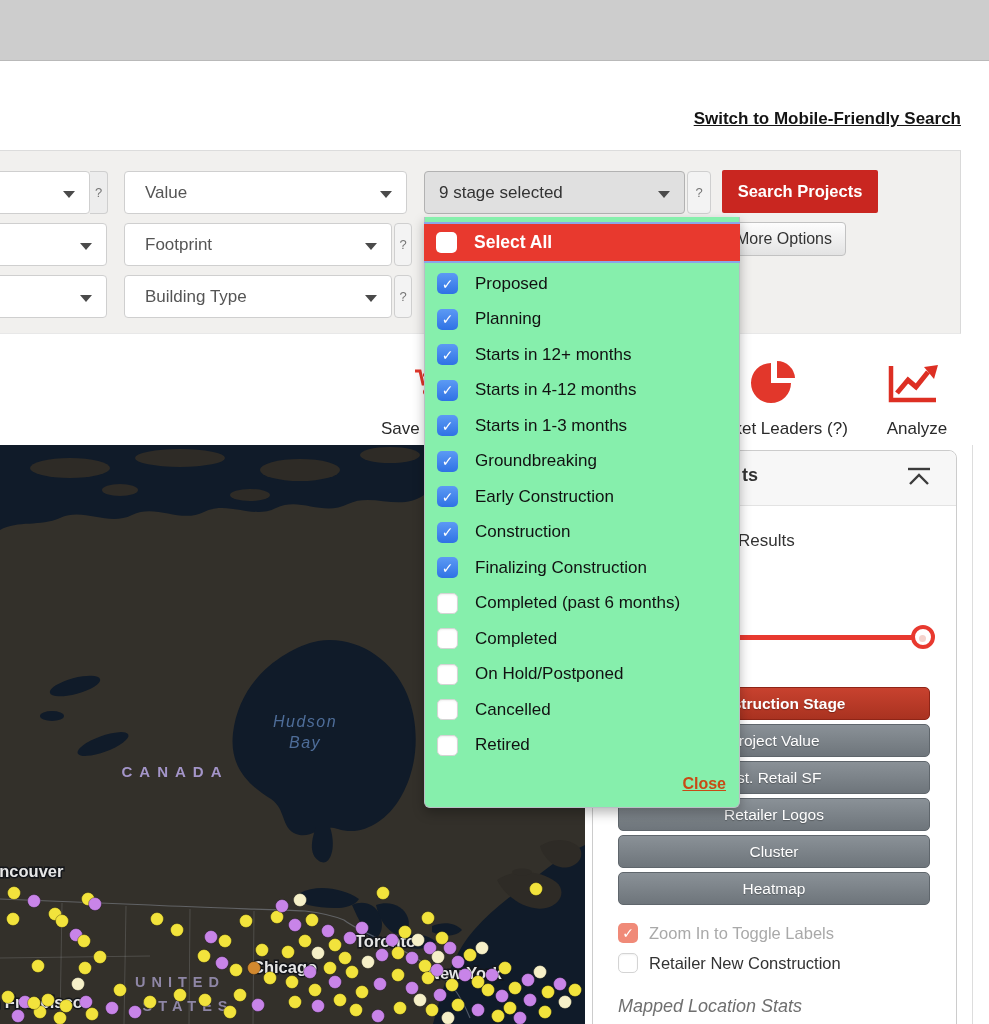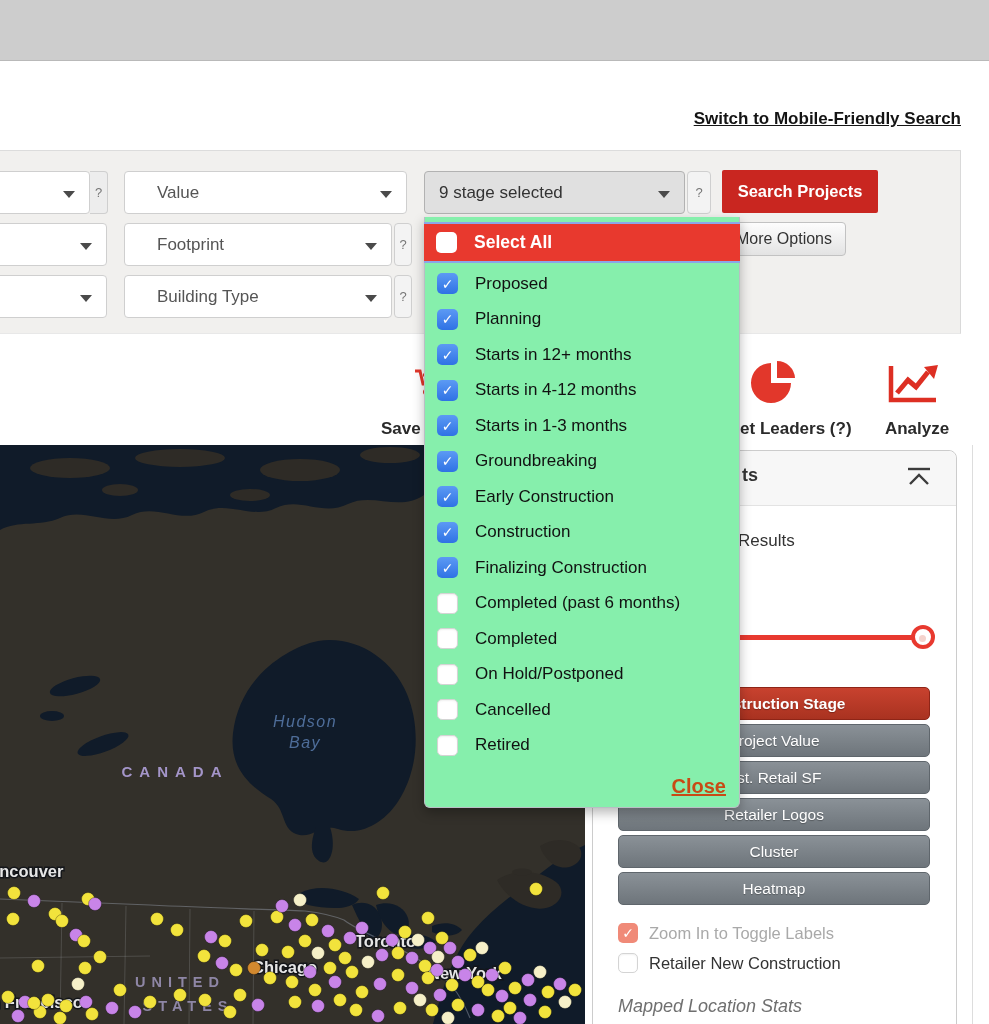--- a/index.html
+++ b/index.html
@@ -9,36 +9,36 @@
   
   .topbar{position:absolute;left:0;top:0;width:989px;height:60px;background:#cdcdcd;border-bottom:1px solid #b9b9b9;}
 
   .switch-link{position:absolute;top:109px;right:28px;font-size:17px;font-weight:bold;color:#141414;
                text-decoration:underline;cursor:pointer;}
 
   
   .filter-panel{position:absolute;left:0;top:150px;width:960px;height:182px;background:#f1f0ee;
                 border-top:1px solid #dcdcdc;border-right:1px solid #d9d9d9;border-bottom:1px solid #e8e8e8;}
   .sel{position:absolute;height:43px;background:#fff;border:1px solid #cfcfcf;border-radius:4px;
-       display:flex;align-items:center;box-sizing:border-box;font-size:17px;color:#555;padding-left:32px;}
+       display:flex;align-items:center;box-sizing:border-box;font-size:17px;color:#555;padding-left:20px;}
   .sel .arrow{position:absolute;right:14px;top:19px;width:0;height:0;border-left:6px solid transparent;
               border-right:6px solid transparent;border-top:7px solid #4a4a4a;}
   .sel-stage{background:#e0e0e0;border-color:#b2b2b2;color:#333;}
   .qbox{position:absolute;height:43px;box-sizing:border-box;border:1px solid #cfcfcf;background:#f3f3f3;
         border-radius:4px;display:flex;align-items:center;justify-content:center;font-size:13px;color:#777;}
   .qbox.attached{border-radius:0 4px 4px 0;border-left:none;background:#ededed;}
   .btn-search{position:absolute;left:722px;top:170px;width:156px;height:43px;background:#c92620;color:#fff;
               font-size:16.5px;font-weight:bold;border:none;border-radius:2px;display:flex;align-items:center;
               justify-content:center;cursor:pointer;}
   .btn-more{position:absolute;left:722px;top:222px;width:124px;height:34px;
             background:linear-gradient(#fdfdfd,#e3e3e3);border:1px solid #c2c2c2;border-radius:4px;
             font-size:16px;color:#333;display:flex;align-items:center;justify-content:center;box-sizing:border-box;cursor:pointer;}
 
   
-  .tb-label{position:absolute;font-size:17px;color:#2a2a2a;font-weight:bold;}
+  .tb-label{position:absolute;font-size:17px;color:#2a2a2a;}
   .tb-label.center{text-align:center;}
 
   
   .map-wrap{position:absolute;left:0;top:445px;width:585px;height:579px;background:#33302a;}
   .ml-water{fill:#4e6d99;font-style:italic;font-size:16px;letter-spacing:1.5px;}
   .ml-country{fill:#a495c9;font-weight:bold;font-size:15px;letter-spacing:7px;}
   .ml-country2{fill:#938bac;font-weight:bold;font-size:14.5px;letter-spacing:6px;opacity:.95;}
   .ml-city{fill:#e6e6e6;font-weight:bold;font-size:16.5px;paint-order:stroke;stroke:#14161a;stroke-width:3px;}
   .outer-vline{position:absolute;left:972px;top:445px;width:1px;height:579px;background:#ddd;}
 
@@ -74,21 +74,21 @@
   .dropdown{position:absolute;left:424px;top:217px;width:316px;height:591px;background:#86efac;
             border:1px solid #b9bec4;border-top:none;border-radius:0 0 6px 6px;
             box-shadow:0 5px 12px rgba(0,0,0,.28);box-sizing:border-box;z-index:20;}
   .dd-selectall{position:absolute;left:-1px;right:-1px;top:5px;height:37px;background:#e8392e;
                 border-top:2px solid #8ca6e8;border-bottom:2px solid #8ca6e8;
                 display:flex;align-items:center;padding-left:12px;gap:17px;cursor:pointer;}
   .dd-selectall-label{color:#fff;font-size:17.5px;font-weight:bold;}
   .dd-items{position:absolute;left:0;top:49px;right:0;}
   .dd-item{height:35.5px;display:flex;align-items:center;padding-left:12px;gap:17px;cursor:pointer;}
   .dd-label{font-size:17px;color:#111;}
-  .dd-close{position:absolute;right:13px;top:558px;font-size:20px;font-weight:bold;color:#c84a15;
+  .dd-close{position:absolute;right:13px;top:558px;font-size:16px;font-weight:bold;color:#c84a15;
             text-decoration:underline;cursor:pointer;}
 </style>
 </head>
 <body>
 <div id="app">
 
   <div class="topbar"></div>
 
   <a class="switch-link">Switch to Mobile-Friendly Search</a>
 

